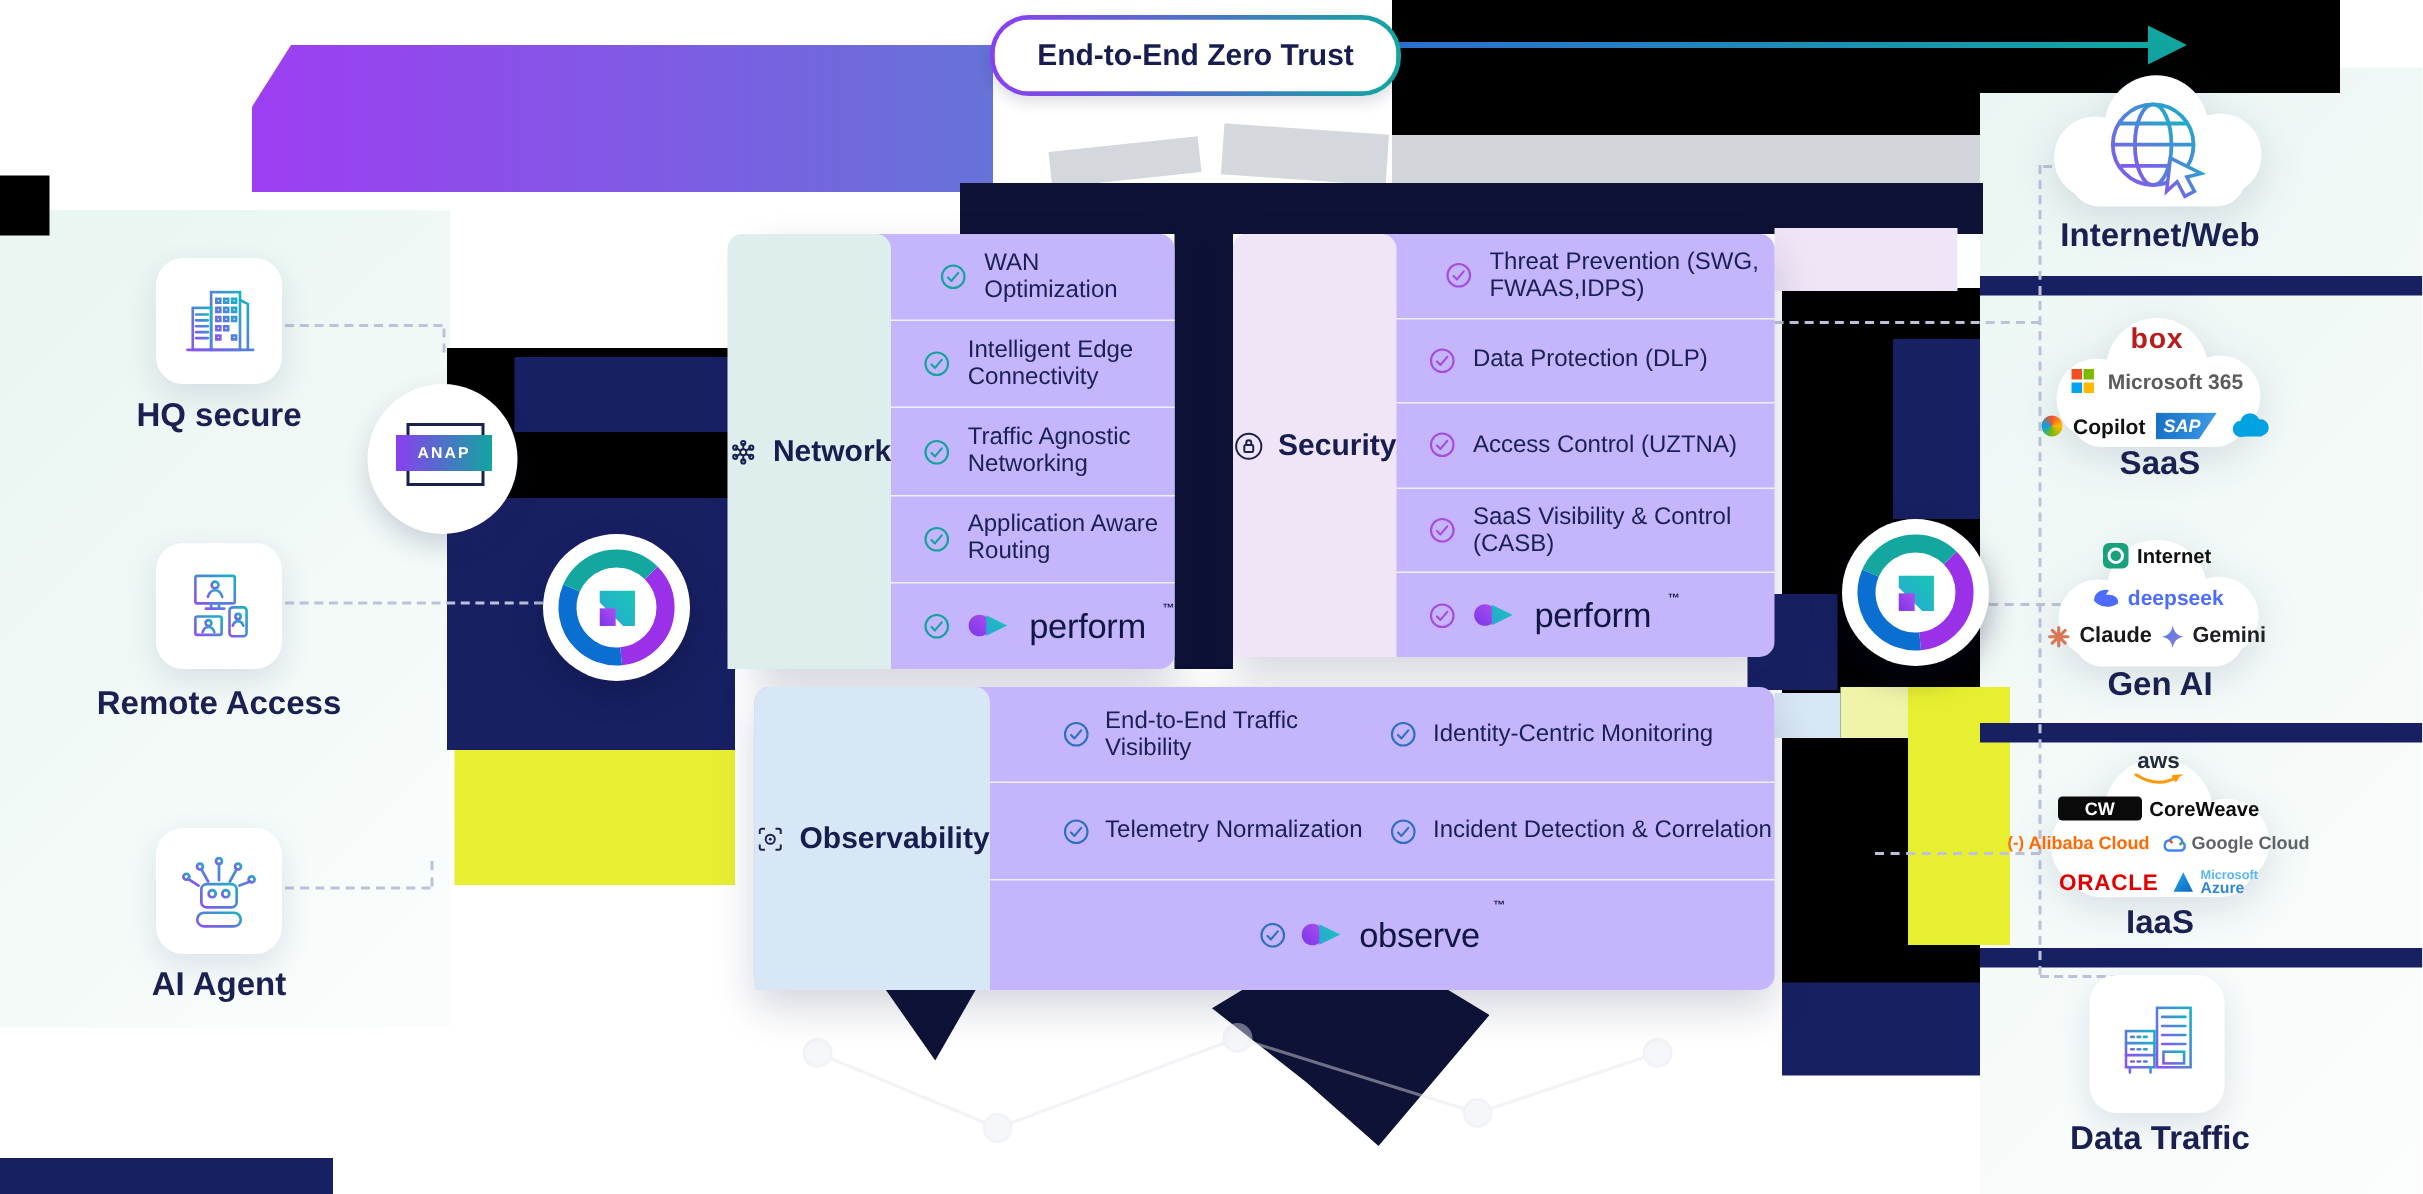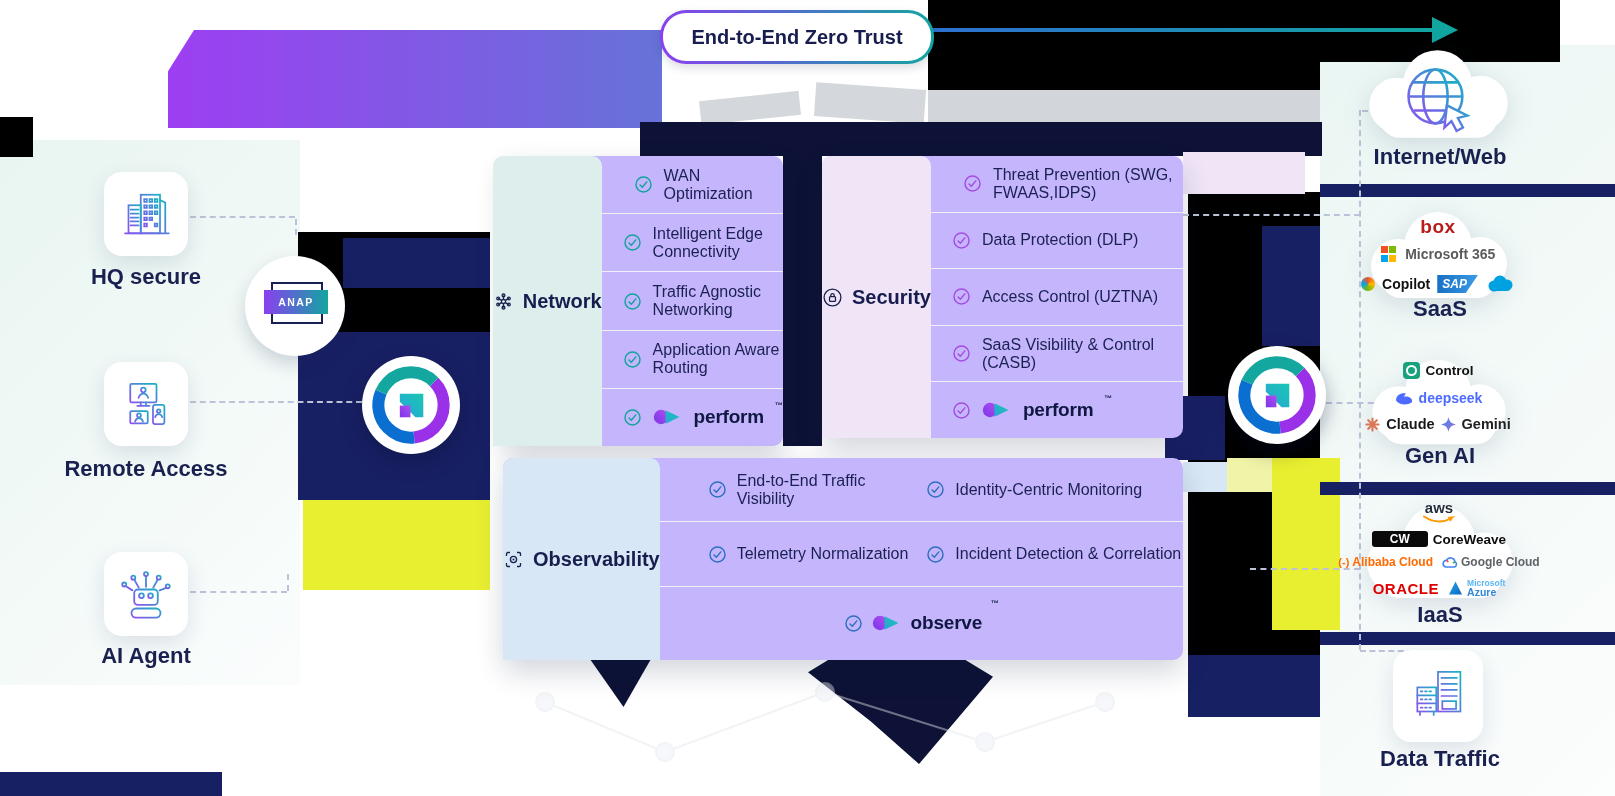--- a/index.html
+++ b/index.html
@@ -13,21 +13,21 @@
         display:flex;align-items:center;justify-content:center;}
   .panel{position:absolute;background:#c4b5fd;border-radius:10px;box-shadow:0 12px 28px rgba(18,28,66,.18);
          display:flex;flex-direction:row;z-index:10;justify-content:flex-end;}
   .phead{display:flex;align-items:center;justify-content:center;gap:9px;font-size:20px;font-weight:700;
          color:#171d4e;border-radius:10px 10px 0 0;flex:0 0 42px;}
   .hico{width:21px;height:21px;}
   .pbody{flex:1;display:flex;flex-direction:column;font-size:16px;font-weight:500;color:#1a2151;}
   .row{display:flex;align-items:center;gap:11px;padding-left:21px;flex:1;border-top:1px solid #eef0f6;}
   .row:first-child{border-top:none;margin-left:11px;}
   .chk{width:19px;height:19px;flex:0 0 19px;}
-  .brandname{font-weight:700;font-size:19px;color:#101740;letter-spacing:-.2px;}
+  .brandname{font-weight:400;font-size:23px;color:#101740;letter-spacing:-.2px;}
   .tm{font-size:8px;font-weight:700;color:#101740;align-self:flex-start;margin-top:12px;}
   .abmark{width:30px;height:18px;}
   .obody{flex:1;display:flex;flex-direction:column;}
   .orow{flex:1;display:grid;grid-template-columns:46% 54%;align-items:center;padding-left:48px;border-top:1px solid #eef0f6;}
   .ocell{display:flex;align-items:center;gap:10px;font-size:16px;font-weight:500;color:#1a2151;}
   .ologo{flex:1.15;display:flex;align-items:center;justify-content:center;gap:9px;border-top:1px solid #eef0f6;}
   .acircle{position:absolute;width:98px;height:98px;background:#fff;border-radius:50%;
            box-shadow:0 8px 20px rgba(8,15,50,.35);z-index:12;display:flex;align-items:center;justify-content:center;}
   .aring{position:absolute;inset:6px;}
   .amark{position:relative;width:38px;height:38px;}
@@ -443,21 +443,21 @@
   <div class="lbl" style="left:1300px;top:296px;width:280px;">SaaS</div>
 
   <div class="cloudbox" style="left:1338px;top:350px;width:200px;height:108px;">
     <svg class="cloud">
         <use href="#sCloud"></use>
       </svg>
     <div class="lrow" style="top:12px;gap:6px;">
       <span style="width:17px;height:17px;border-radius:4px;background:#17a27d;display:inline-flex;align-items:center;justify-content:center;">
           <span style="width:7px;height:7px;border:2px solid #fff;border-radius:50%;display:block;"></span>
         </span>
-      <span class="logo-txt" style="font-size:13.5px;color:#111;">Control</span>
+      <span class="logo-txt" style="font-size:13.5px;color:#111;">Internet</span>
     </div>
     <div class="lrow" style="top:40px;gap:5px;">
       <svg width="20" height="15" viewBox="0 0 21 16">
           <path d="M2 10C2 4 8 1.5 12.5 2.6L10.3 6c5.7-1 9.7 2 8.7 6-6 4-13.7 2.7-17-2z" fill="#4d6bfe"></path>
         </svg>
       <span class="logo-txt" style="font-size:14px;color:#4d6bfe;">deepseek</span>
     </div>
     <div class="lrow" style="top:66px;gap:6px;">
       <svg width="15" height="15" viewBox="0 0 16 16">
           <g stroke="#d97757" stroke-width="2.2" stroke-linecap="round">

